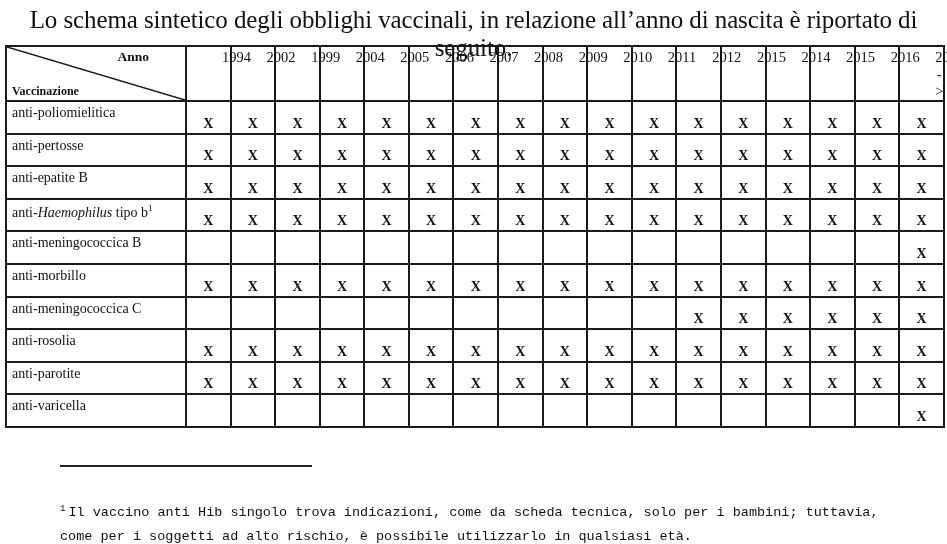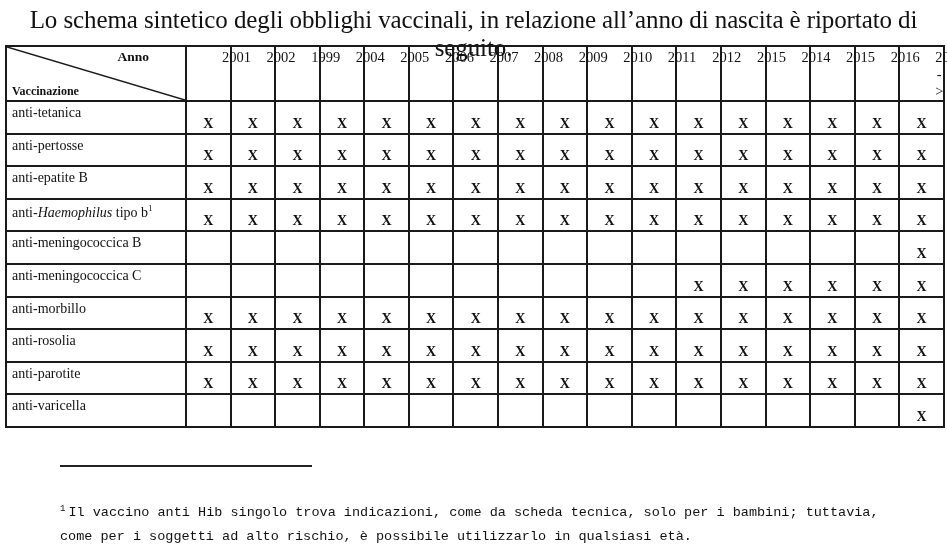--- a/index.html
+++ b/index.html
@@ -31,42 +31,42 @@
   </colgroup>
   <thead>
     <tr id="header-row">
       <th class="corner">
         <svg preserveAspectRatio="none" viewBox="0 0 100 100">
             <line x1="0" y1="0" x2="100" y2="100" stroke="#1a1a1a" stroke-width="1.5" vector-effect="non-scaling-stroke"></line>
           </svg>
         <span class="anno">Anno</span>
         <span class="vacc">Vaccinazione</span>
       </th>
-    <th>2001</th>
+    <th>1994</th>
         <th>2002</th>
         <th>1999</th>
         <th>2004</th>
         <th>2005</th>
         <th>2006</th>
         <th>2007</th>
         <th>2008</th>
         <th>2009</th>
         <th>2010</th>
         <th>2011</th>
         <th>2012</th>
         <th>2015</th>
         <th>2014</th>
         <th>2015</th>
         <th>2016</th>
         <th>2017 -&gt;</th>
       </tr>
   </thead>
   <tbody id="table-body">
       <tr>
-        <td class="label">anti-tetanica</td>
+        <td class="label">anti-poliomielitica</td>
         <td class="mark">X</td>
         <td class="mark">X</td>
         <td class="mark">X</td>
         <td class="mark">X</td>
         <td class="mark">X</td>
         <td class="mark">X</td>
         <td class="mark">X</td>
         <td class="mark">X</td>
         <td class="mark">X</td>
         <td class="mark">X</td>
@@ -152,52 +152,52 @@
         <td class="mark"></td>
         <td class="mark"></td>
         <td class="mark"></td>
         <td class="mark"></td>
         <td class="mark"></td>
         <td class="mark"></td>
         <td class="mark"></td>
         <td class="mark">X</td>
       </tr>
       <tr>
+        <td class="label">anti-morbillo</td>
+        <td class="mark">X</td>
+        <td class="mark">X</td>
+        <td class="mark">X</td>
+        <td class="mark">X</td>
+        <td class="mark">X</td>
+        <td class="mark">X</td>
+        <td class="mark">X</td>
+        <td class="mark">X</td>
+        <td class="mark">X</td>
+        <td class="mark">X</td>
+        <td class="mark">X</td>
+        <td class="mark">X</td>
+        <td class="mark">X</td>
+        <td class="mark">X</td>
+        <td class="mark">X</td>
+        <td class="mark">X</td>
+        <td class="mark">X</td>
+      </tr>
+      <tr>
         <td class="label">anti-meningococcica C</td>
         <td class="mark"></td>
         <td class="mark"></td>
         <td class="mark"></td>
         <td class="mark"></td>
         <td class="mark"></td>
         <td class="mark"></td>
         <td class="mark"></td>
         <td class="mark"></td>
         <td class="mark"></td>
         <td class="mark"></td>
         <td class="mark"></td>
-        <td class="mark">X</td>
-        <td class="mark">X</td>
-        <td class="mark">X</td>
-        <td class="mark">X</td>
-        <td class="mark">X</td>
-        <td class="mark">X</td>
-      </tr>
-      <tr>
-        <td class="label">anti-morbillo</td>
-        <td class="mark">X</td>
-        <td class="mark">X</td>
-        <td class="mark">X</td>
-        <td class="mark">X</td>
-        <td class="mark">X</td>
-        <td class="mark">X</td>
-        <td class="mark">X</td>
-        <td class="mark">X</td>
-        <td class="mark">X</td>
-        <td class="mark">X</td>
-        <td class="mark">X</td>
         <td class="mark">X</td>
         <td class="mark">X</td>
         <td class="mark">X</td>
         <td class="mark">X</td>
         <td class="mark">X</td>
         <td class="mark">X</td>
       </tr>
       <tr>
         <td class="label">anti-rosolia</td>
         <td class="mark">X</td>

